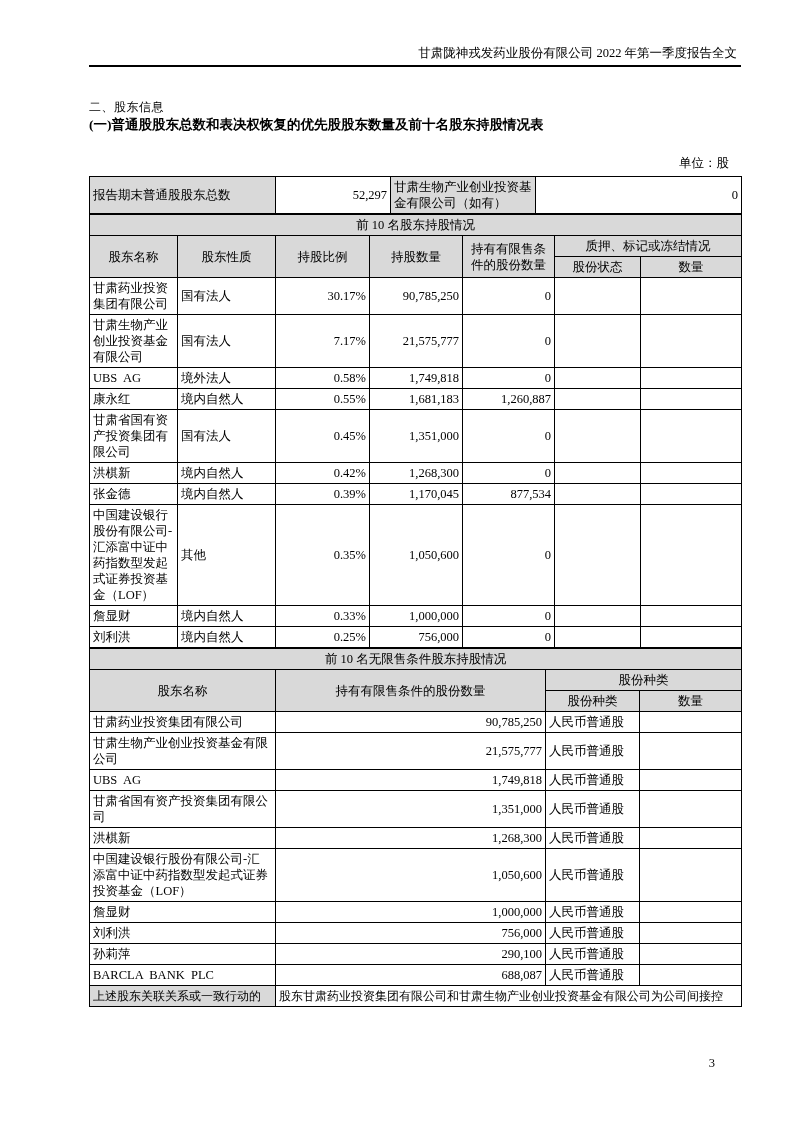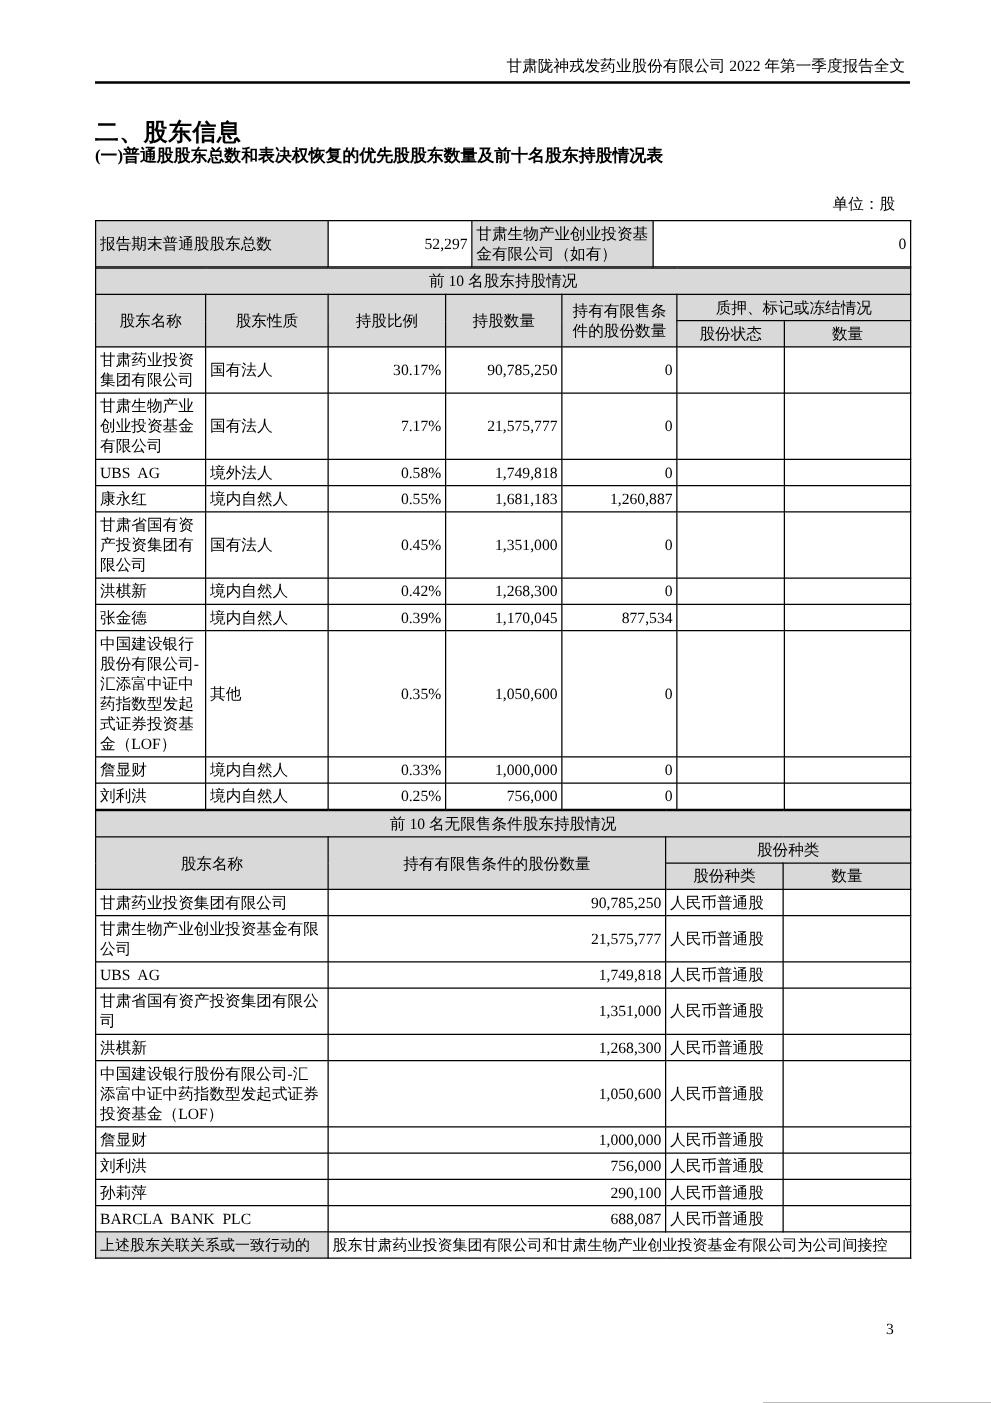--- a/index.html
+++ b/index.html
@@ -6,31 +6,31 @@
   html,body { background:#888; }
   .page {
     position:relative;
     width:793px; height:1122px;
     margin:0 auto;
     background:#ffffff;
     font-family:"Liberation Serif","DejaVu Serif",serif;
     color:#000;
     overflow:hidden;
   }
-  .content { position:absolute; left:76px; top:0; width:652px; }
+  .content { position:absolute; left:89px; top:0; width:652px; }
   .doc-header {
     padding-top:46px;
     text-align:right;
     font-size:12.5px; line-height:15px;
     padding-right:4px;
   }
   .header-rule { margin-top:4px; border-bottom:2px solid #000; }
   .section-title {
     margin-top:31px;
-    font-size:19px; font-weight:bold; line-height:18px;
+    font-size:12px; font-weight:normal; line-height:18px;
     letter-spacing:0.5px;
   }
   .subsection-title {
     font-size:13.5px; font-weight:bold; line-height:17px;
   }
   .unit-line {
     margin-top:22px;
     text-align:right; padding-right:12px;
     font-size:12.5px; line-height:16px;
   }

